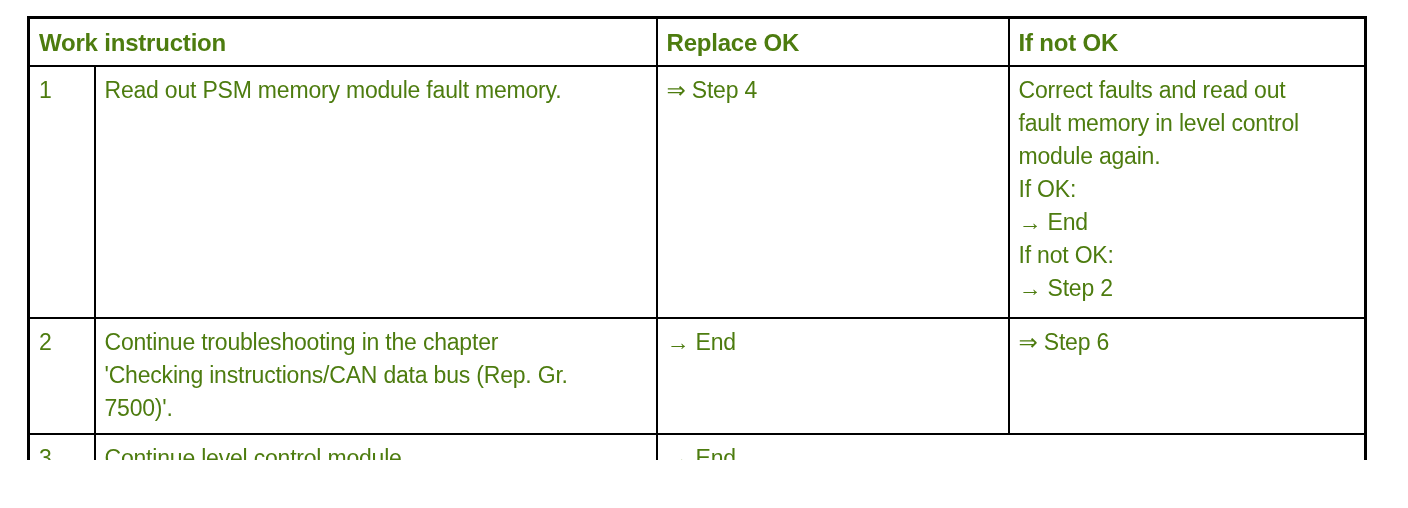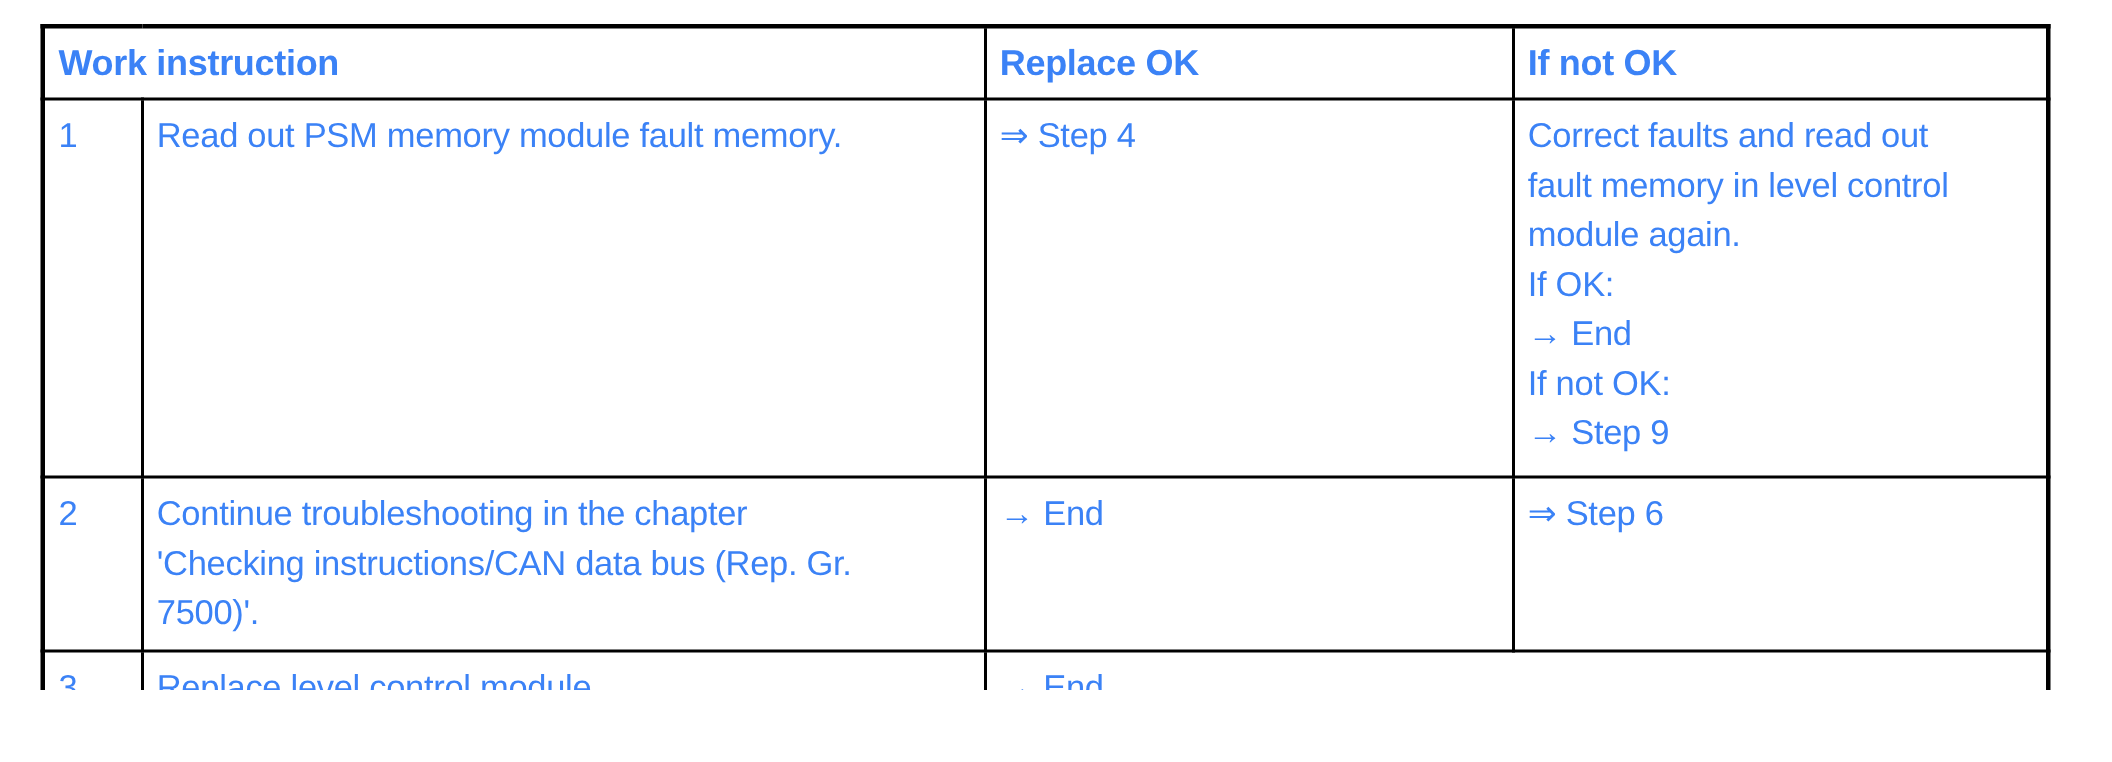--- a/index.html
+++ b/index.html
@@ -6,21 +6,21 @@
     margin: 0;
     padding: 0;
     background: #ffffff;
   }
   .page {
     position: relative;
     width: 1408px;
     height: 460px;
     background: #ffffff;
     font-family: "Liberation Sans", sans-serif;
-    color: #3b82f6;
+    color: #4d7c0f;
   }
   table.wi-table {
     position: absolute;
     left: 27px;
     top: 16px;
     width: 1338px;
     height: 464px;
     border-collapse: collapse;
     table-layout: fixed;
     border: 3px solid #000000;
@@ -70,30 +70,30 @@
     <tr class="r-1">
       <td>1</td>
       <td>Read out PSM memory module fault memory.</td>
       <td>⇒ Step 4</td>
       <td>Correct faults and read out
 fault memory in level control
 module again.
 If OK:
 → End
 If not OK:
-→ Step 9</td>
+→ Step 2</td>
     </tr>
     <tr class="r-2">
       <td>2</td>
       <td>Continue troubleshooting in the chapter
 'Checking instructions/CAN data bus (Rep. Gr.
 7500)'.</td>
       <td>→ End</td>
       <td>⇒ Step 6</td>
     </tr>
     <tr class="r-3">
       <td>3</td>
-      <td>Replace level control module.</td>
+      <td>Continue level control module.</td>
       <td colspan="2">→ End</td>
     </tr>
   </tbody>
     </table>
 </div>
 
 </body></html>

